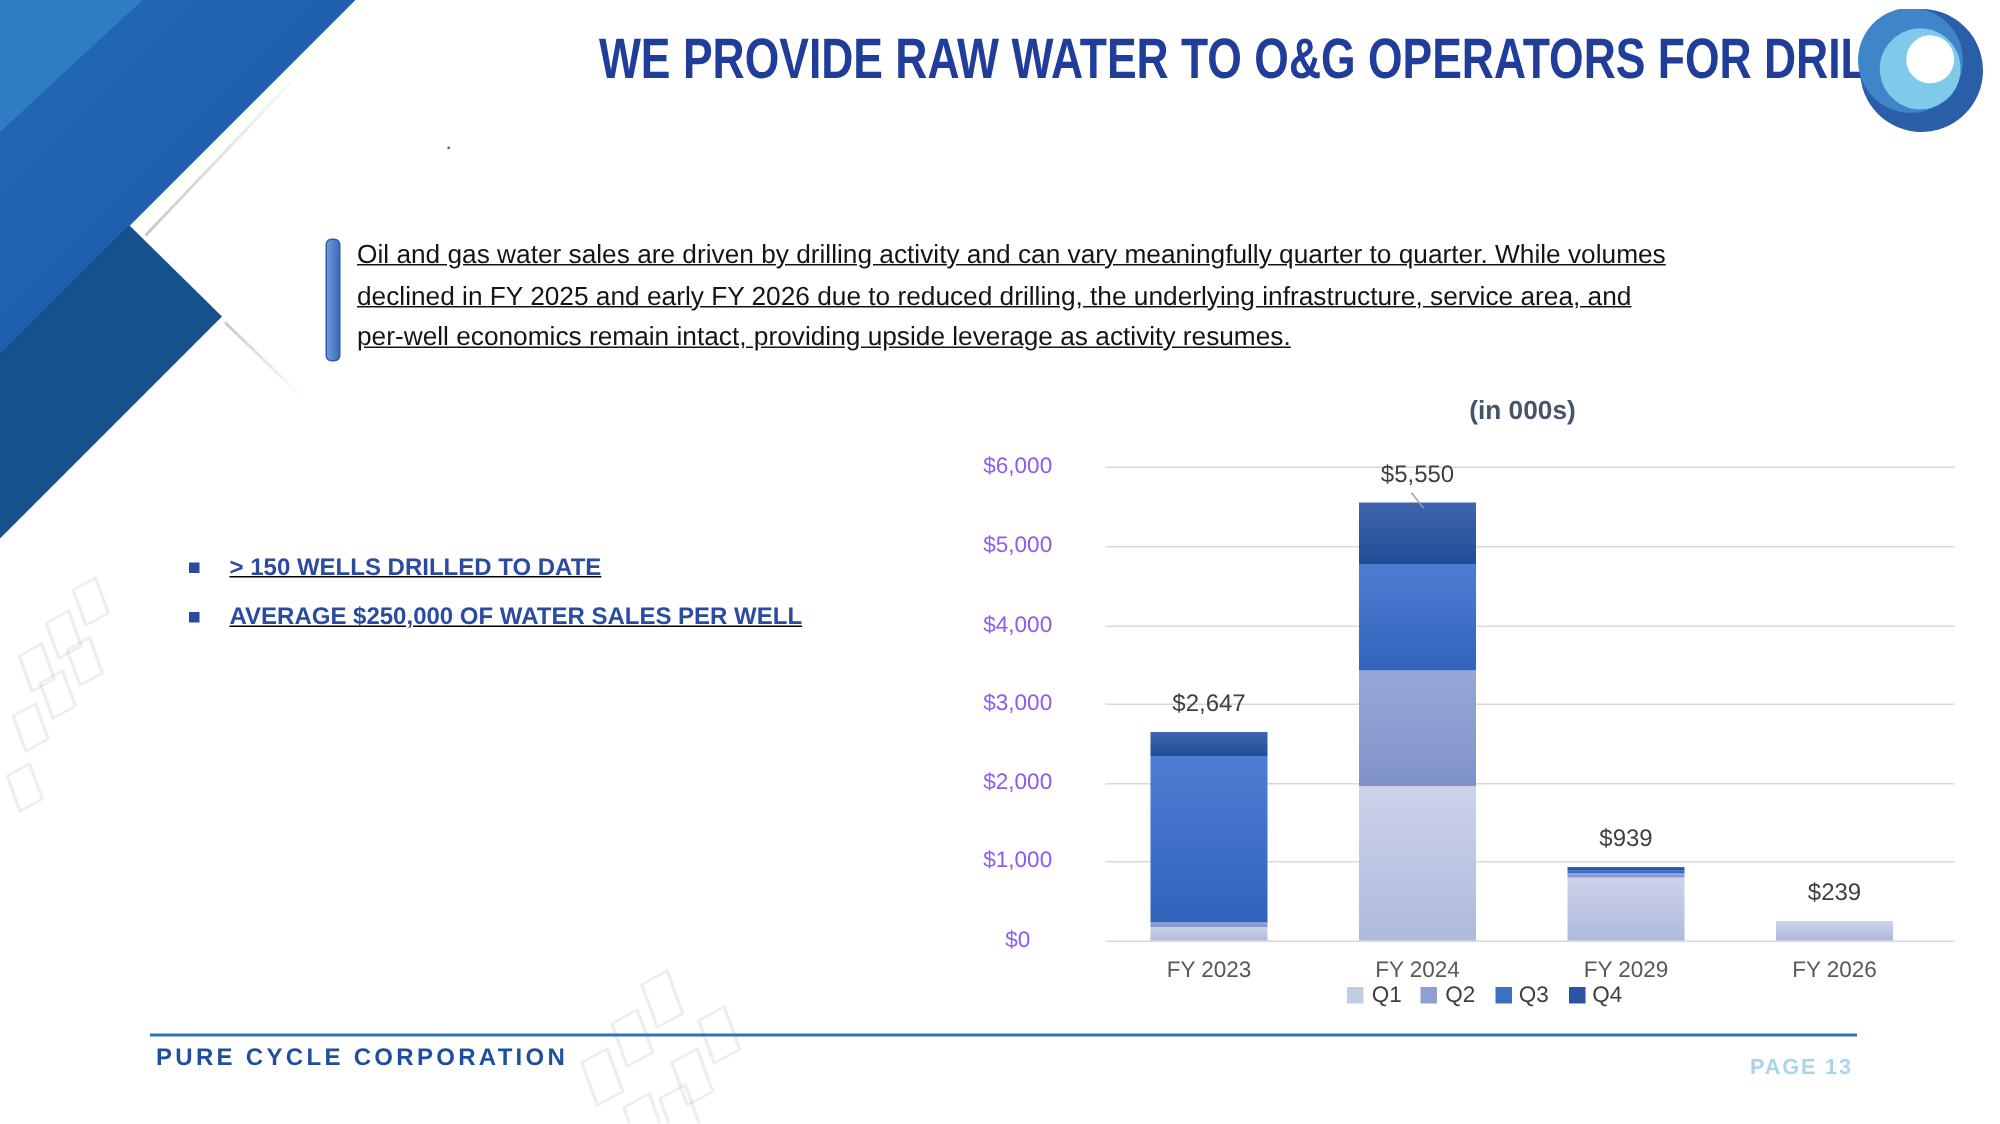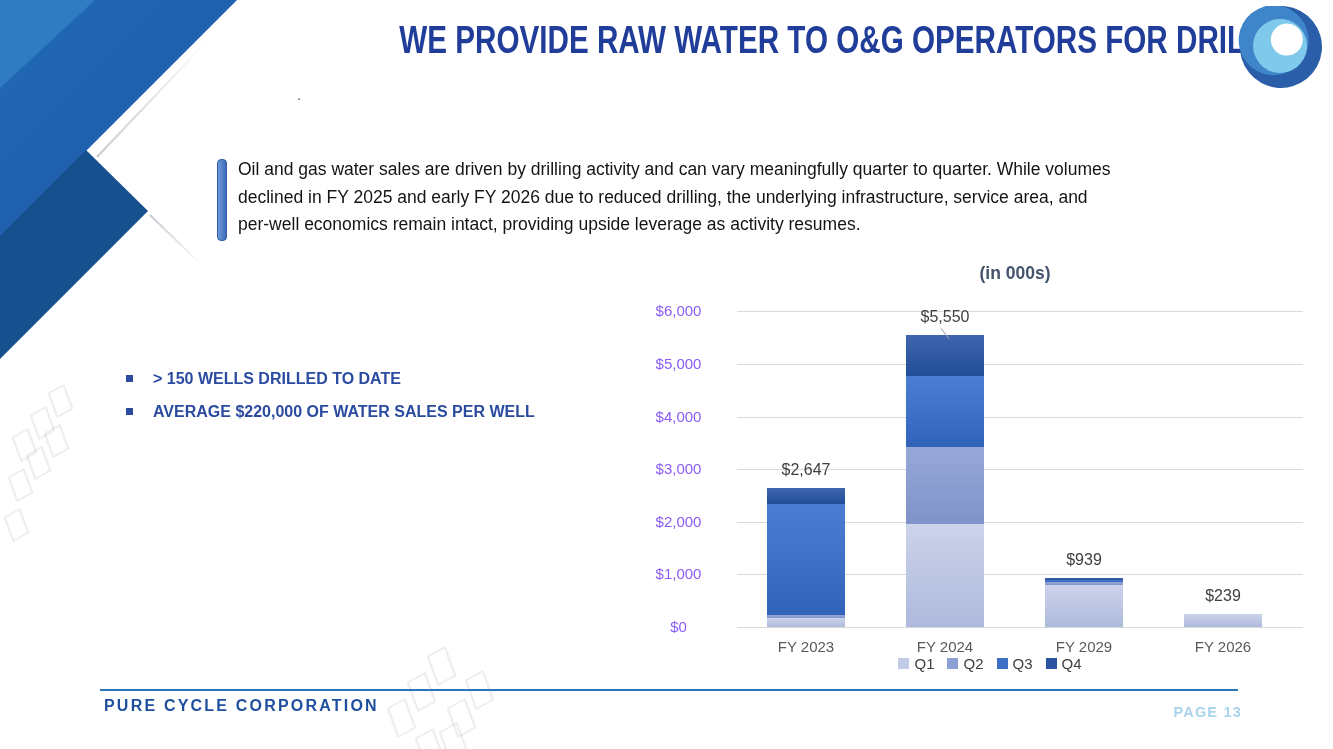--- a/index.html
+++ b/index.html
@@ -27,24 +27,24 @@
   .title-wrap{position:absolute;left:270px;top:20px;width:1060px;text-align:center;}
   .title-text{display:inline-block;transform:scaleX(.78);transform-origin:center;
               font-size:38px;line-height:40px;font-weight:700;color:#1f3d99;white-space:nowrap;}
   .logo{position:absolute;left:1237px;top:6px;}
   .stray-dot{position:absolute;left:297px;top:86px;font-size:15px;color:#555;}
 
   
   .accent-bar{position:absolute;left:217px;top:159px;width:8px;height:80px;border-radius:4px;
               background:linear-gradient(90deg,#7099da,#3e6cb8);border:1px solid #2f5ca8;}
   .intro{position:absolute;left:238px;top:156px;width:1000px;font-size:17.5px;line-height:27.5px;
-         color:#141414;white-space:pre-line;}
+         color:#141414;white-space:pre-line;text-decoration:underline;}
 
   
-  .bullets{position:absolute;left:120px;top:362px;width:545px;margin:0;padding:0;list-style:none;}
+  .bullets{position:absolute;left:120px;top:362px;width:545px;margin:0;padding:0;list-style:none;text-decoration:underline;}
   .bullets li{position:relative;padding-left:33px;font-size:16px;font-weight:700;line-height:33px;
               color:#2b4ba1;white-space:pre-line;}
   .bullets li::before{content:"";position:absolute;left:6px;top:13px;width:7px;height:7px;background:#2b4ba1;}
 
   
   .chart-title{position:absolute;left:732px;top:261px;width:566px;text-align:center;
                font-size:17.5px;font-weight:700;color:#44546a;line-height:25px;}
   .gridline{position:absolute;height:1px;background:#d9d9d9;}
   .ytick{position:absolute;width:77px;text-align:center;font-size:15px;color:#8b5cf6;}
   .seg{position:absolute;}
@@ -53,21 +53,21 @@
   .xtick{position:absolute;width:130px;text-align:center;font-size:15px;color:#595959;}
   .legend{position:absolute;left:707px;top:655px;width:566px;display:flex;justify-content:center;
           align-items:center;gap:13px;}
   .legend-item{display:flex;align-items:center;gap:5px;font-size:15px;color:#3f3f3f;}
   .legend-swatch{width:11px;height:11px;display:inline-block;}
 
   
   .footer-line{position:absolute;left:100px;top:689px;width:1138px;height:2px;background:#2e75b6;}
   .footer-company{position:absolute;left:104px;top:697px;font-size:16px;font-weight:700;
                   letter-spacing:2.2px;color:#1e4f9e;}
-  .footer-page{position:absolute;left:1160px;top:704px;width:82px;text-align:right;font-size:14.5px;
+  .footer-page{position:absolute;left:1160px;top:704px;width:82px;text-align:center;font-size:14.5px;
                font-weight:700;letter-spacing:1.2px;color:#a9d4eb;}
 </style>
 </head>
 <body>
 
 <div class="slide">
 
   <div class="deco">
     <div class="deco-light"></div>
     <div class="deco-royal"></div>
@@ -106,21 +106,21 @@
     </g>
   </svg>
 
   <div class="accent-bar"></div>
   <div class="intro">Oil and gas water sales are driven by drilling activity and can vary meaningfully quarter to quarter. While volumes
 declined in FY 2025 and early FY 2026 due to reduced drilling, the underlying infrastructure, service area, and
 per-well economics remain intact, providing upside leverage as activity resumes.</div>
 
   <ul class="bullets" id="bullet-list">
       <li>&gt; 150 WELLS DRILLED TO DATE</li>
-      <li>AVERAGE $220,000 OF WATER SALES PER WELL</li>
+      <li>AVERAGE $250,000 OF WATER SALES PER WELL</li>
     </ul>
 
   <div class="chart-title">
     <div>(in 000s)</div>
   </div>
   <div id="chart">
       <div class="gridline" style="left: 737px; top: 627px; width: 566px;"></div>
       <div class="ytick" style="left: 640px; top: 618px;">$0</div>
       <div class="gridline" style="left: 737px; top: 574.4px; width: 566px;"></div>
       <div class="ytick" style="left: 640px; top: 565.4px;">$1,000</div>

